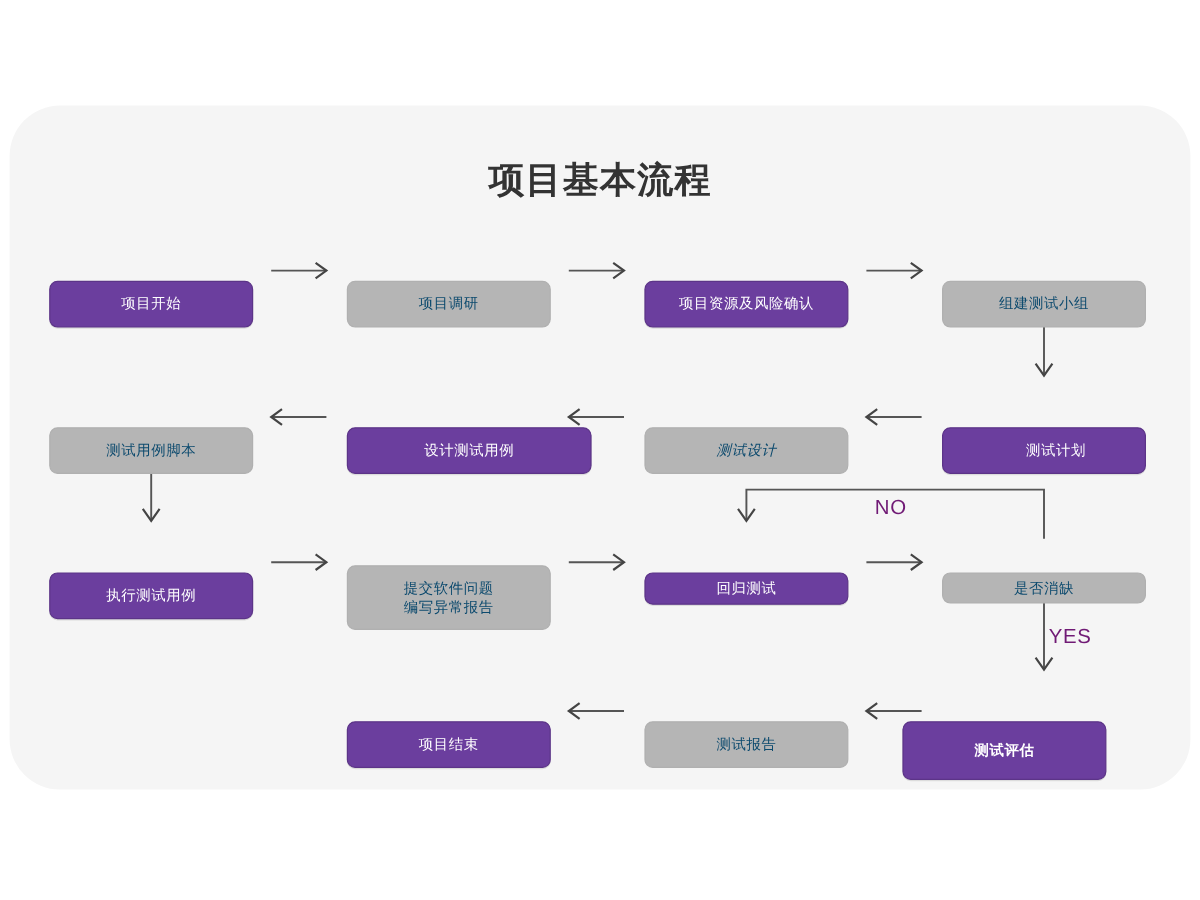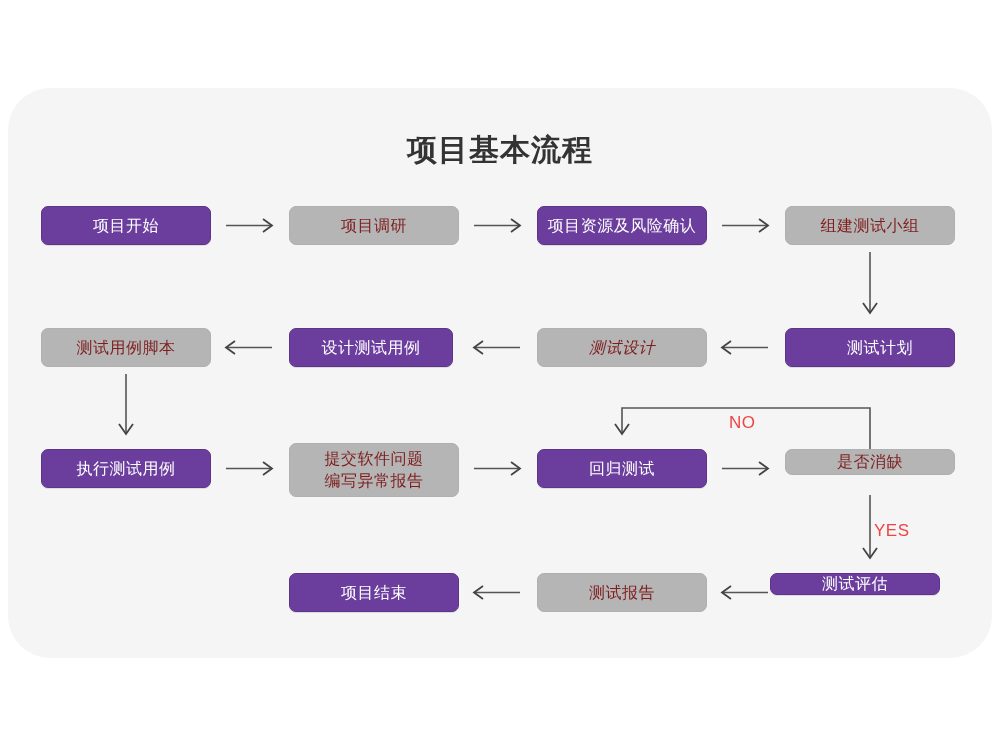--- a/index.html
+++ b/index.html
@@ -41,35 +41,36 @@
   }
   
   .node {
     position: absolute;
     box-sizing: border-box;
     border-radius: 7px;
     display: flex;
     align-items: center;
     justify-content: center;
     text-align: left;
-    font-size: 16px;
+    font-size: 12px;
     line-height: 1.35;
     letter-spacing: 0.5px;
     white-space: pre-line;
     user-select: none;
+    margin-top: 28px;
   }
   .node.purple {
     background: #6b3e9e;
     color: #ffffff;
     border: 1px solid #5c3488;
     box-shadow: 0 1px 0 rgba(0,0,0,0.10);
   }
   .node.gray {
     background: #b5b5b5;
-    color: #7f1d1d;
+    color: #0c4a6e;
     border: 1px solid #b0b0b0;
   }
   
   .wires {
     position: absolute;
     left: 0;
     top: 0;
     width: 1000px;
     height: 750px;
     pointer-events: none;
@@ -80,21 +81,21 @@
     fill: none;
   }
   .wires .head {
     stroke: #444444;
     stroke-width: 1.8;
     fill: none;
   }
   .edge-label {
     position: absolute;
     font-size: 17px;
-    color: #ef4444;
+    color: #701a75;
     letter-spacing: 0.5px;
     user-select: none;
   }
 </style>
 </head>
 <body>
 
 <div class="canvas">
 
   <div class="panel"></div>
@@ -174,27 +175,27 @@
 
   <div class="edge-label" style="left:729px; top:413px;">NO</div>
   <div class="edge-label" style="left:874px; top:521px;">YES</div>
 
   <div class="node purple" style="left:41px;  top:206px; width:170px; height:39px;">项目开始</div>
   <div class="node gray" style="left:289px; top:206px; width:170px; height:39px;">项目调研</div>
   <div class="node purple" style="left:537px; top:206px; width:170px; height:39px;">项目资源及风险确认</div>
   <div class="node gray" style="left:785px; top:206px; width:170px; height:39px;">组建测试小组</div>
 
   <div class="node gray" style="left:41px;  top:328px; width:170px; height:39px;">测试用例脚本</div>
-  <div class="node purple" style="left:289px; top:328px; width:164px; height:39px;">设计测试用例</div>
+  <div class="node purple" style="left:289px; top:328px; width:204px; height:39px;">设计测试用例</div>
   <div class="node gray" style="left:537px; top:328px; width:170px; height:39px;font-style:italic;">测试设计</div>
   <div class="node purple" style="left:785px; top:328px; width:170px; height:39px;padding-left:20px;">测试计划</div>
 
   <div class="node purple" style="left:41px;  top:449px; width:170px; height:39px;">执行测试用例</div>
   <div class="node gray" style="left:289px; top:443px; width:170px; height:54px;">提交软件问题
 编写异常报告</div>
-  <div class="node purple" style="left:537px; top:449px; width:170px; height:39px;">回归测试</div>
+  <div class="node purple" style="left:537px; top:449px; width:170px; height:27px;">回归测试</div>
   <div class="node gray" style="left:785px; top:449px; width:170px; height:26px;">是否消缺</div>
 
   <div class="node purple" style="left:289px; top:573px; width:170px; height:39px;">项目结束</div>
   <div class="node gray" style="left:537px; top:573px; width:170px; height:39px;">测试报告</div>
-  <div class="node purple" style="left:770px; top:573px; width:170px; height:22px;">测试评估</div>
+  <div class="node purple" style="left:752px; top:573px; width:170px; height:49px;font-weight:bold;">测试评估</div>
 
 </div>
 
 </body></html>

